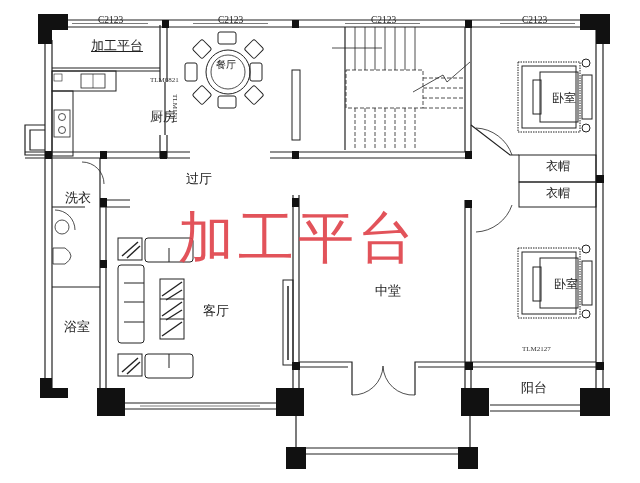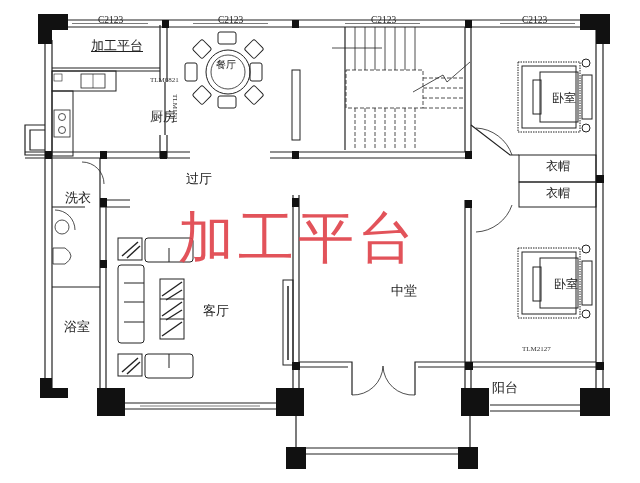--- a/index.html
+++ b/index.html
@@ -240,21 +240,21 @@
 <div class="lbl room" style="left:91px;top:39px;text-decoration:underline;">加工平台</div>
 <div class="lbl room" style="left:216px;top:60px;font-size:10px;">餐厅</div>
 <div class="lbl room" style="left:106px;top:110px;margin-left:44px;">厨房</div>
 <div class="lbl room" style="left:552px;top:92px;font-size:12px;">卧室</div>
 <div class="lbl room" style="left:546px;top:160px;font-size:12px;">衣帽</div>
 <div class="lbl room" style="left:546px;top:187px;font-size:12px;">衣帽</div>
 <div class="lbl room" style="left:65px;top:191px;">洗衣</div>
 <div class="lbl room" style="left:186px;top:173px;font-family:Liberation Mono, monospace;">过厅</div>
 <div class="lbl room" style="left:64px;top:320px;">浴室</div>
 <div class="lbl room" style="left:203px;top:304px;">客厅</div>
-<div class="lbl room" style="left:375px;top:284px;margin-left:16px;">中堂</div>
+<div class="lbl room" style="left:375px;top:284px;">中堂</div>
 <div class="lbl room" style="left:554px;top:278px;font-size:12px;">卧室</div>
-<div class="lbl room" style="left:492px;top:381px;">阳台</div>
+<div class="lbl room" style="left:521px;top:381px;">阳台</div>
 
 <div class="lbl code" style="left:130px;top:77px;margin-left:20px;">TLM0821</div>
 <div class="lbl code" style="left:160px;top:105px;transform:rotate(90deg);transform-origin:center;">TLM1521</div>
 <div class="lbl code" style="left:522px;top:346px;">TLM2127</div>
 
 <div class="wm">加工平台</div>
 
 </body></html>

